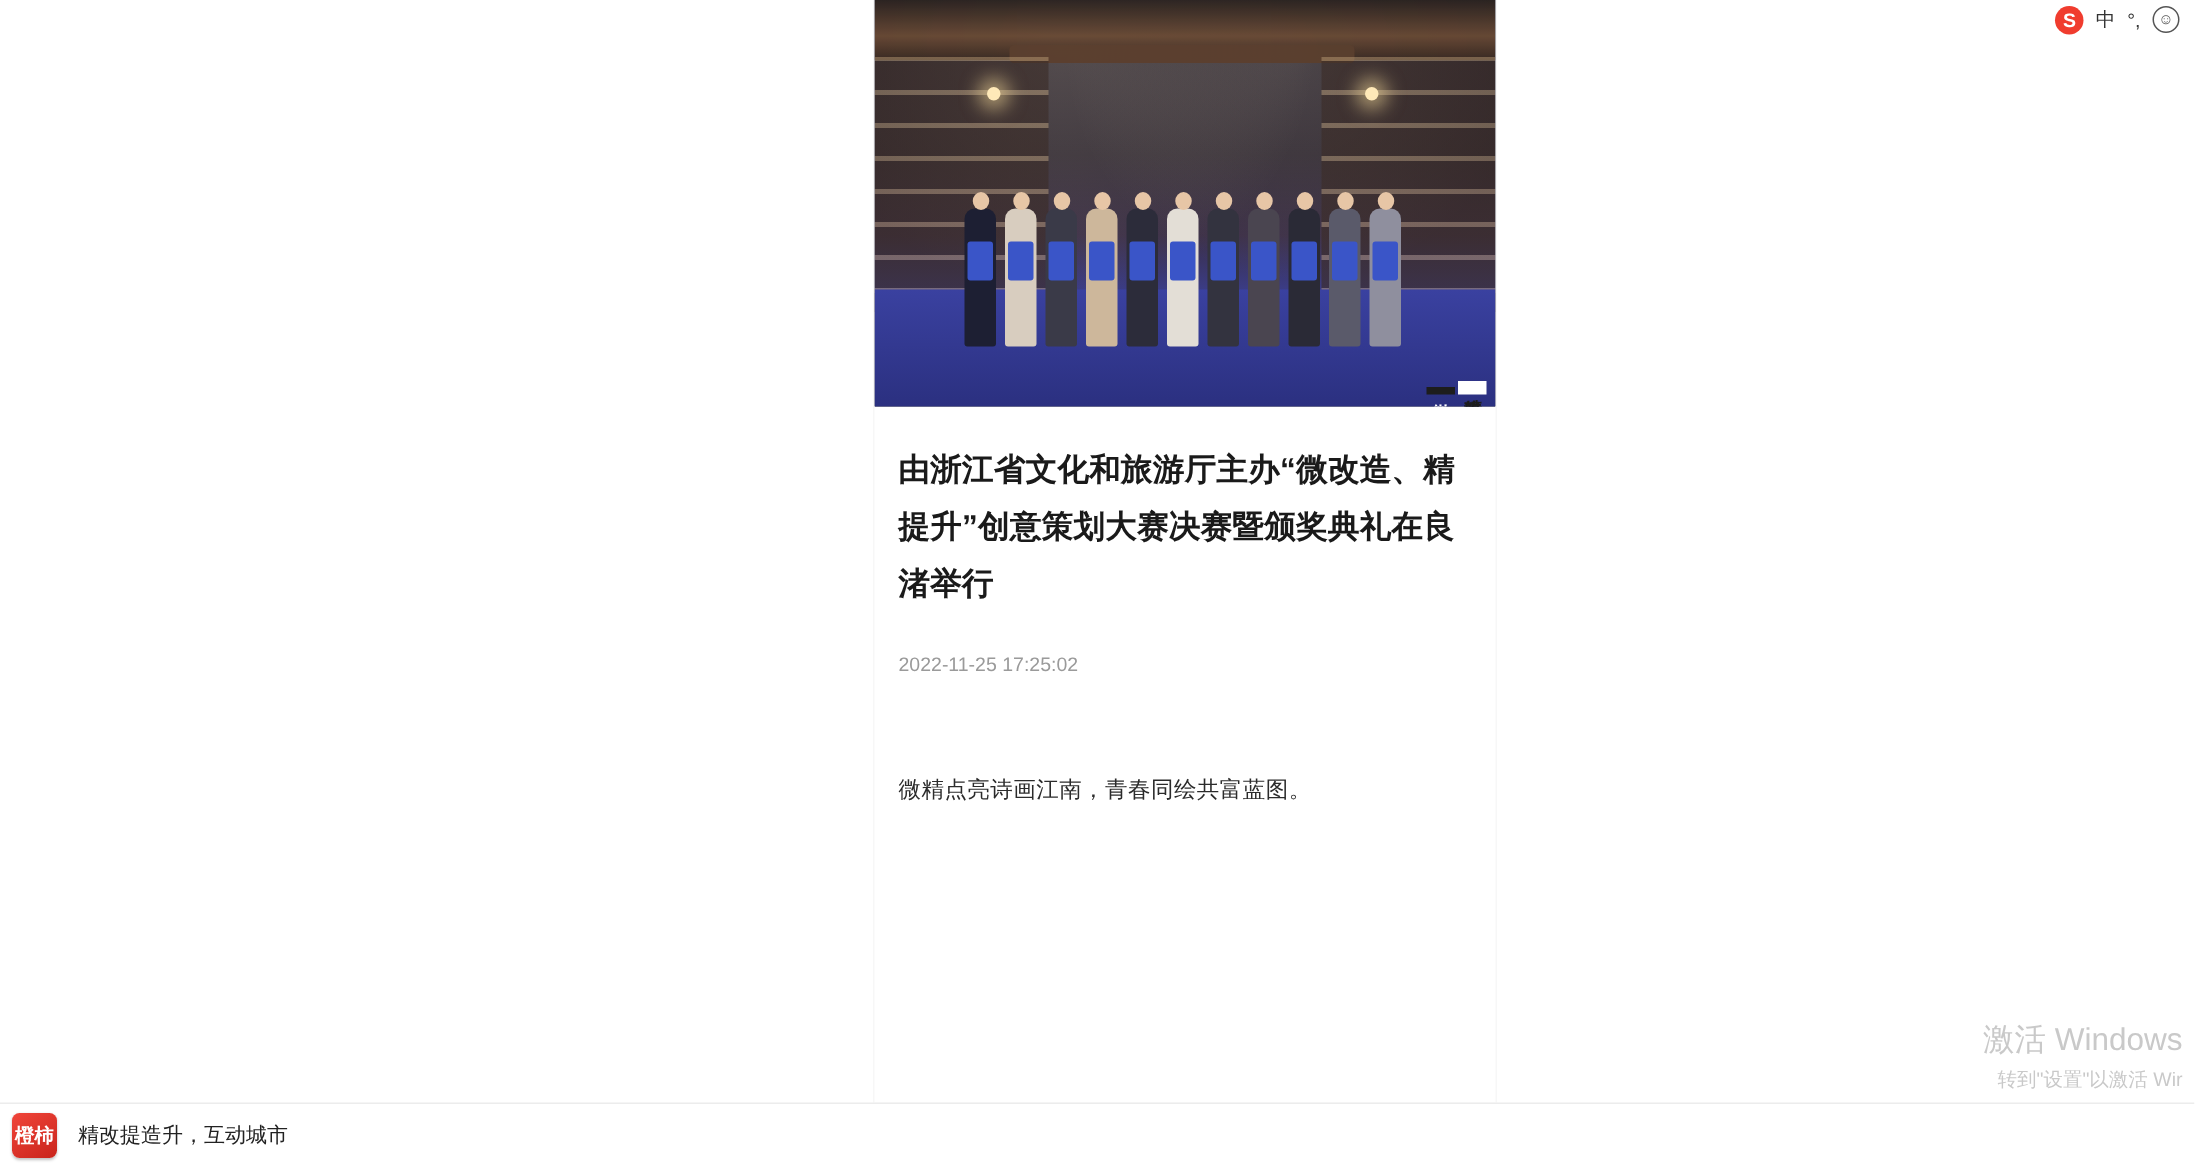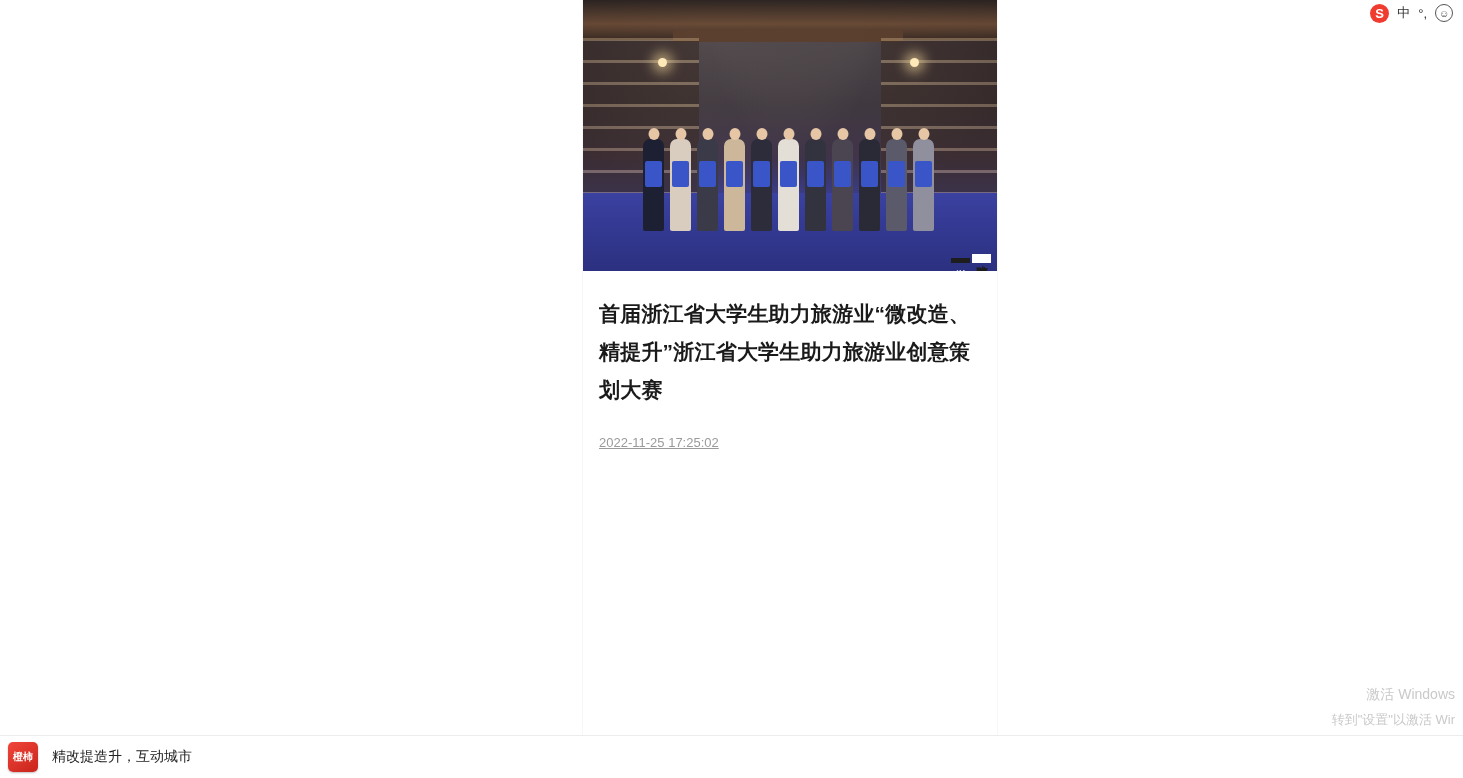--- a/index.html
+++ b/index.html
@@ -188,21 +188,20 @@
     font-size: 21px;
     line-height: 38px;
     font-weight: 700;
     color: #1a1a1a;
     letter-spacing: .2px;
   }
   .article-time {
     margin-top: 26px;
     font-size: 13px;
     color: #9a9a9a;
-    text-decoration: underline;
   }
   .article-paras { margin-top: 62px; }
   .article-paras p {
     margin: 0 0 16px 0;
     font-size: 15px;
     line-height: 30px;
     color: #2b2b2b;
     letter-spacing: .3px;
   }
 
@@ -216,21 +215,21 @@
     display: flex;
     align-items: center;
     padding-left: 8px;
     box-sizing: border-box;
   }
   .app-icon {
     width: 30px; height: 30px;
     border-radius: 5px;
     background: linear-gradient(145deg, #f0453a, #c9241b);
     color: #fff;
-    font-size: 10px;
+    font-size: 13px;
     line-height: 10px;
     font-weight: 700;
     display: flex;
     align-items: center;
     justify-content: center;
     text-align: center;
     letter-spacing: 0;
     box-shadow: 0 1px 2px rgba(0,0,0,.25);
   }
   .app-name {
@@ -273,21 +272,21 @@
 
   
   .activate-wm {
     position: absolute;
     right: 8px;
     bottom: 48px;
     text-align: right;
     color: #c9c9c9;
     user-select: none;
   }
-  .activate-wm .l1 { font-size: 14px; line-height: 28px; }
+  .activate-wm .l1 { font-size: 21px; line-height: 28px; }
   .activate-wm .l2 { font-size: 13px; line-height: 20px; margin-top: 2px; }
 </style>
 </head>
 <body>
 
 <div id="root">
 
   <div class="gutter left"></div>
   <div class="gutter right"></div>
 
@@ -341,24 +340,25 @@
           </div>
       </div>
 
       <div class="hero-stamp">
         <div class="col dark">微</div>
         <div class="col light">精改提造升</div>
       </div>
     </div>
 
     <div class="article-body">
-      <h1 class="article-title">首届浙江省大学生助力旅游业“微改造、精提升”浙江省大学生助力旅游业创意策划大赛</h1>
+      <h1 class="article-title">由浙江省文化和旅游厅主办“微改造、精提升”创意策划大赛决赛暨颁奖典礼在良渚举行</h1>
       <div class="article-time">2022-11-25 17:25:02</div>
 
       <div class="article-paras">
+        <p>微精点亮诗画江南，青春同绘共富蓝图。</p>
       </div>
     </div>
   </div>
 
   <div class="activate-wm">
     <div class="l1">激活 Windows</div>
     <div class="l2">转到"设置"以激活 Wir</div>
   </div>
 
   <div class="ime-bar">

